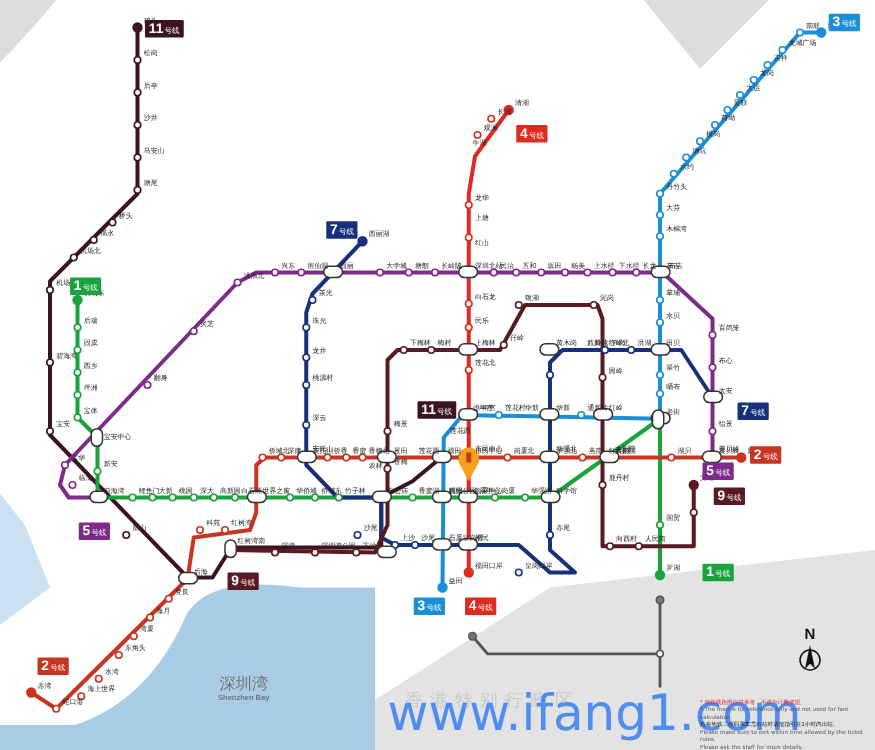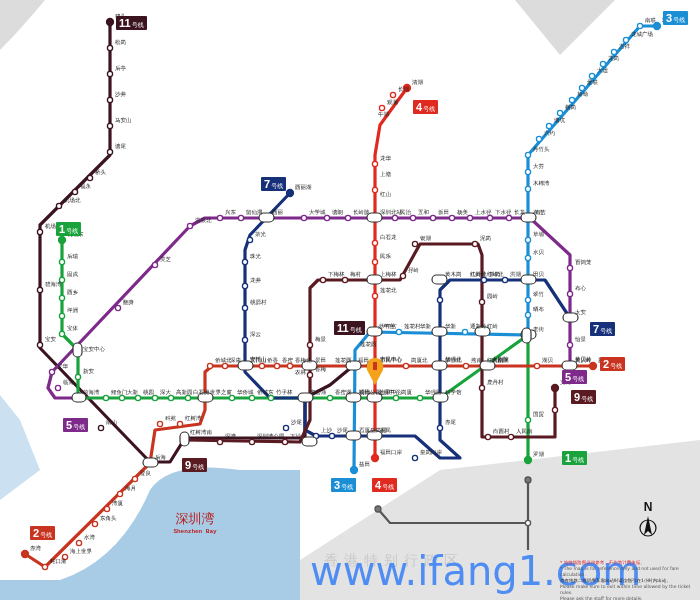--- a/index.html
+++ b/index.html
@@ -1,21 +1,21 @@
 <!DOCTYPE html>
 <html><head>
 <meta charset="utf-8">
 <style>
   html, body { margin:0; padding:0; }
   body { width:700px; height:600px; position:relative; overflow:hidden; background:#ffffff; font-family:"DejaVu Sans", sans-serif; }
   #map { position:absolute; left:0; top:0; width:700px; height:600px; }
   .stn-label { font-size:5.5px; fill:#222; font-family:"DejaVu Sans", sans-serif; }
   .badge { position:absolute; color:#fff; font-family:"Liberation Sans", sans-serif; font-weight:bold; font-size:11px; line-height:14px; height:14px; padding:0 3px; border-radius:1px; }
   .badge small { font-size:6px; font-weight:normal; margin-left:1px; }
-  .sea-label { position:absolute; color:#b91c1c; text-align:center; font-family:Liberation Mono, monospace; }
+  .sea-label { position:absolute; color:#737373; text-align:center; font-family:Liberation Sans, sans-serif;margin-top:28px; }
   .watermark { position:absolute; left:310px; top:548px; color:#3b82f6; font-family:"DejaVu Sans", sans-serif; font-size:40px; letter-spacing:0px; opacity:0.88; white-space:nowrap; }
   .notice { position:absolute; left:560px; top:560px; width:138px; font-size:4.5px; color:#d9262b; line-height:6px; font-family:"DejaVu Sans", sans-serif; }
   .notice .g { color:#555; }
   .compass { position:absolute; left:638px; top:500px; width:20px; height:50px; text-align:center; }
   .compass .n { font-family:"Liberation Sans", sans-serif; font-weight:bold; font-size:12px; color:#111; }
 </style>
 </head>
 <body>
 
 <svg id="map" viewBox="0 0 700 600" xmlns="http://www.w3.org/2000/svg">

